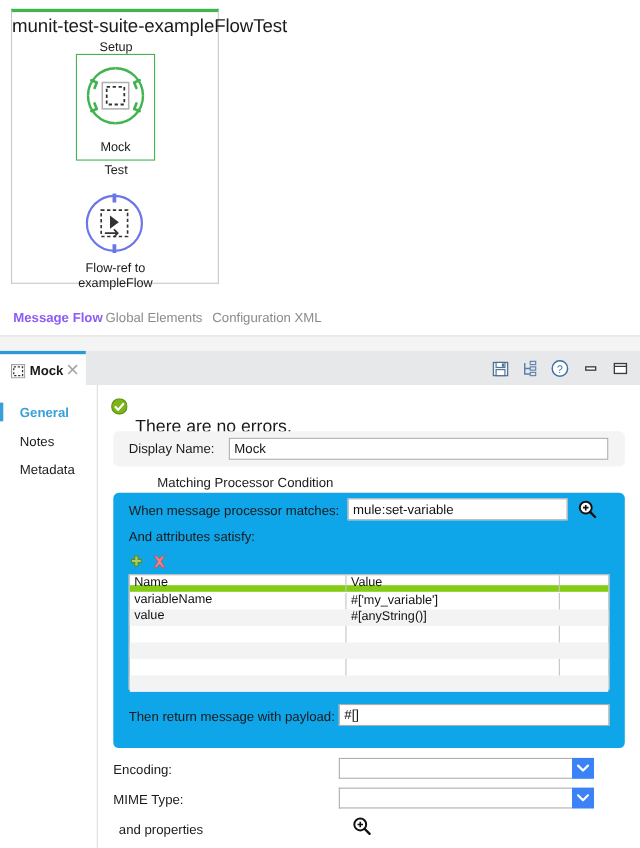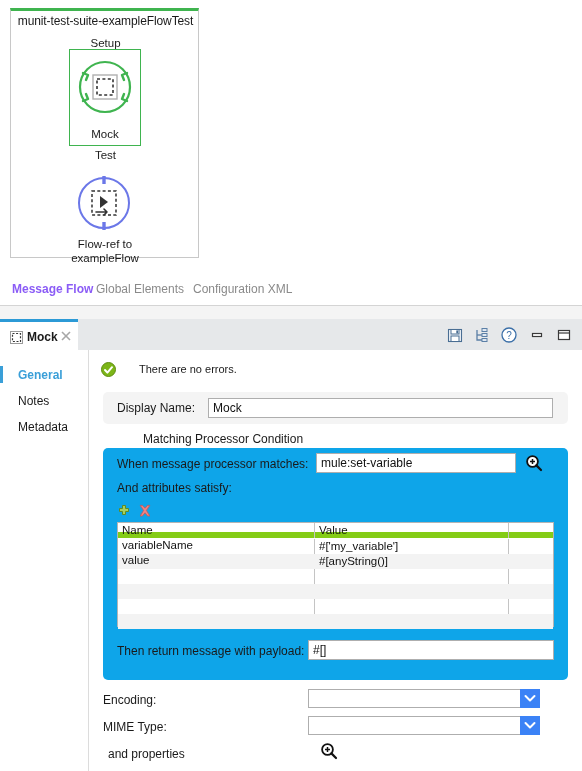--- a/index.html
+++ b/index.html
@@ -21,21 +21,21 @@
   .flow-box {
     position: absolute; left: 10px; top: 8px; width: 189px; height: 250px;
     background: #ffffff;
     border: 1px solid #c8c8c8;
     border-top: 3px solid #3fb44f;
     box-sizing: border-box;
   }
   .flow-title {
     position: absolute; left: 0; top: 3px; width: 189px;
     text-align: center;
-    font-size: 12px;
+    font-size: 17px;
     color: #1a1a1a;
     white-space: nowrap;
     letter-spacing: -0.1px;
   }
   .lane-label {
     position: absolute; width: 189px; text-align: center;
     font-size: 11.5px; color: #222;
   }
   .lane-setup { top: 26px; }
   .lane-test  { top: 138px; }
@@ -128,23 +128,22 @@
 
   .content {
     position: absolute; left: 89px; top: 0; width: 493px; height: 421px;
     background: #ffffff;
   }
   .status-row { position: absolute; left: 12px; top: 12px; height: 16px; }
   .status-icon {
     position: absolute; left: 0; top: 0; width: 15px; height: 15px;
   }
   .status-text {
-    position: absolute; left: 22px; top: 1px; font-size: 11px; color: #1a1a1a;
+    position: absolute; left: 22px; top: 18px; font-size: 16px; color: #1a1a1a;
     white-space: nowrap;
-    margin-left: 16px;
   }
 
   .group-box {
     position: absolute; background: #f4f4f4;
     border-radius: 5px;
   }
   .gb-display { left: 14px; top: 42px; width: 465px; height: 32px; }
   .field-label {
     position: absolute; font-size: 12px; color: #1a1a1a; white-space: nowrap;
   }

